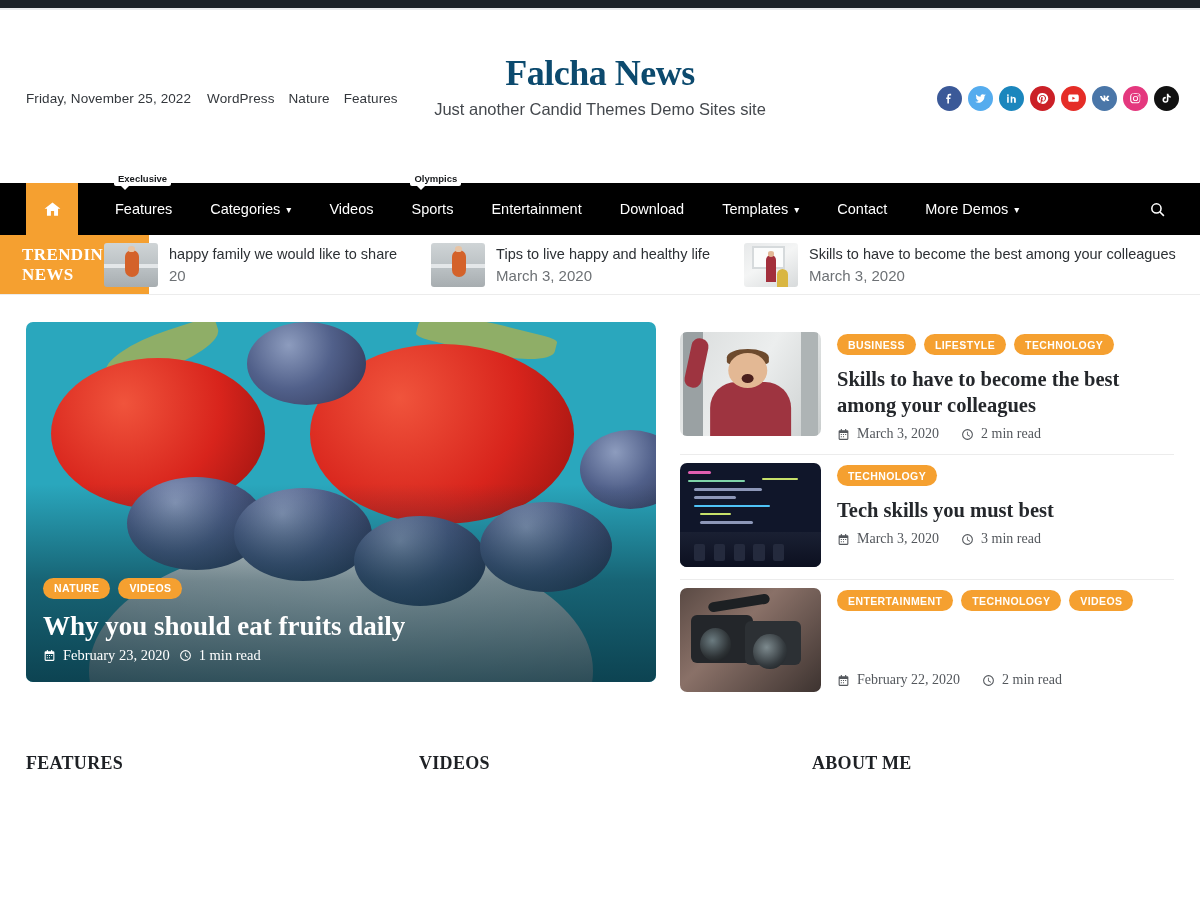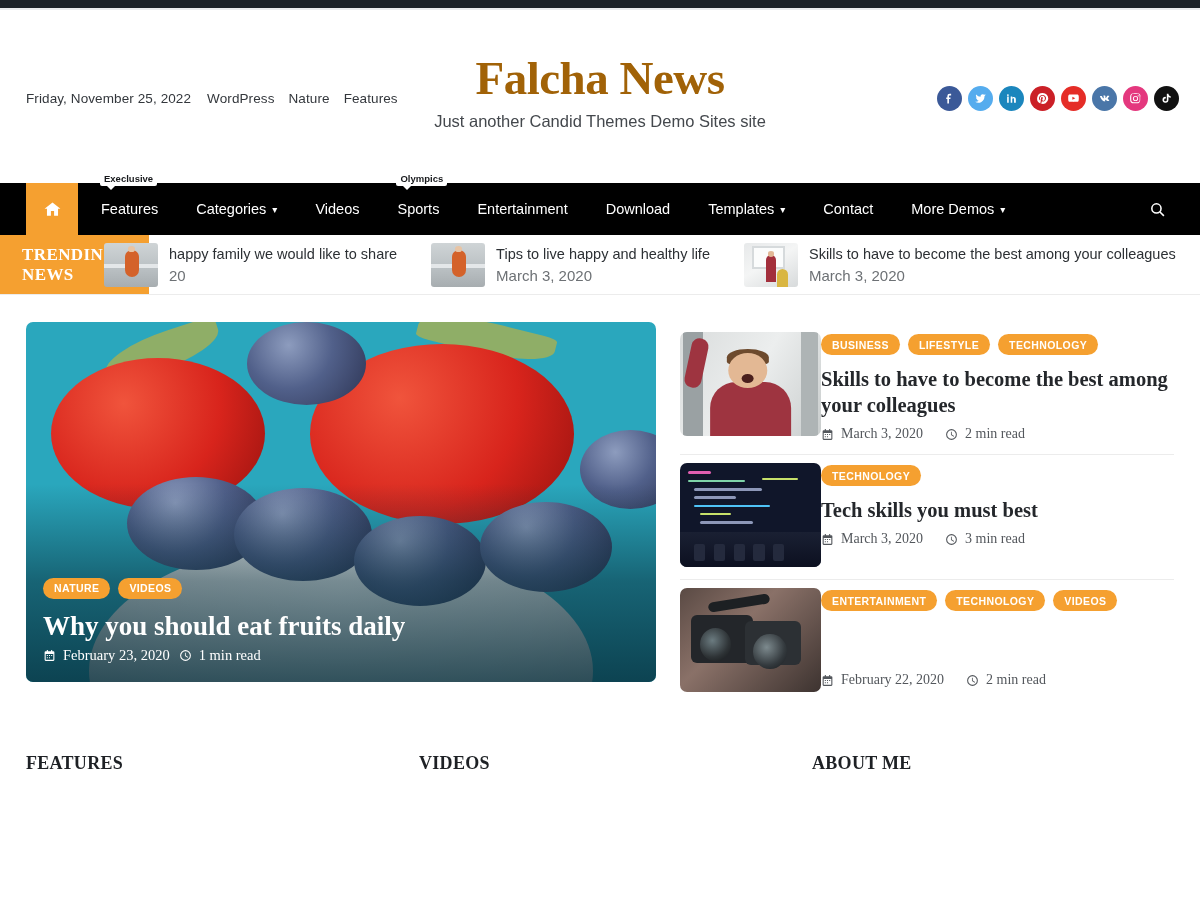--- a/index.html
+++ b/index.html
@@ -25,22 +25,22 @@
     display:flex; align-items:center; gap:14px;
     font-size:13.5px; color:#33373c; letter-spacing:.1px;
   }
   .mh-left .date { margin-right:2px; }
   .mh-left a { color:#33373c; text-decoration:none; }
   .mh-center {
     position:absolute; left:0; right:0; top:44px; text-align:center;
   }
   .site-title {
     font-family:"Liberation Serif", serif;
-    font-weight:700; font-size:47px; line-height:1.06;
-    letter-spacing:-.5px; color:#a16207;
+    font-weight:700; font-size:36px; line-height:1.06;
+    letter-spacing:-.5px; color:#0c4a6e;
   }
   .site-desc {
     margin-top:8px; font-size:16.5px; color:#44484d; font-weight:400;
   }
   .mh-right {
     position:absolute; right:21px; top:76px;
     display:flex; align-items:center; gap:6px;
   }
   .soc {
     width:25px; height:25px; border-radius:50%;
@@ -53,21 +53,21 @@
   
   .navbar {
     height:52px; background:#000; display:flex; align-items:stretch;
     position:relative; margin-top:18px;
   }
   .nav-home {
     width:52px; background:#f5a030; display:flex; align-items:center; justify-content:center;
     margin-left:26px; flex:0 0 52px;
   }
   .nav-home svg { width:19px; height:19px; fill:#fff; }
-  .nav-links { display:flex; align-items:center; height:100%; padding-left:4px; }
+  .nav-links { display:flex; align-items:center; height:100%; padding-left:18px; }
   .nav-item {
     position:relative; color:#fff; font-size:14.5px;
     padding:0 19px; height:100%;
     display:flex; align-items:center; gap:6px; cursor:pointer; white-space:nowrap;
   }
   .nav-item .caret { font-size:10px; line-height:1; position:relative; top:1px; }
   .nav-badge {
     position:absolute; top:-11px; left:18px;
     background:#fff; color:#17191c; font-size:9.5px; font-weight:600;
     padding:1px 4px 1.5px; border-radius:2px; white-space:nowrap; line-height:1.25;
@@ -127,21 +127,21 @@
   }
   .meta-row { display:flex; align-items:center; gap:9px; }
   .meta {
     display:flex; align-items:center; gap:7px;
     font-family:"Liberation Serif", serif; font-size:14.5px; color:#fff;
   }
   .meta svg { width:13px; height:13px; fill:currentColor; }
 
   .side-list { flex:1; padding-top:2px; }
   .side-item {
-    display:flex; padding:8px 0 12px;
+    display:flex; gap:16px; padding:8px 0 12px;
     border-bottom:1px solid #ececec; cursor:pointer;
   }
   .side-item:last-child { border-bottom:none; }
   .side-thumb {
     width:141px; height:104px; border-radius:7px; overflow:hidden; flex:0 0 141px;
   }
   .side-body { flex:1; min-width:0; padding-top:2px; position:relative; }
   .side-title {
     font-family:"Liberation Serif", serif; font-weight:700;
     font-size:20.5px; line-height:1.27; color:#24272b; margin-top:9px;

